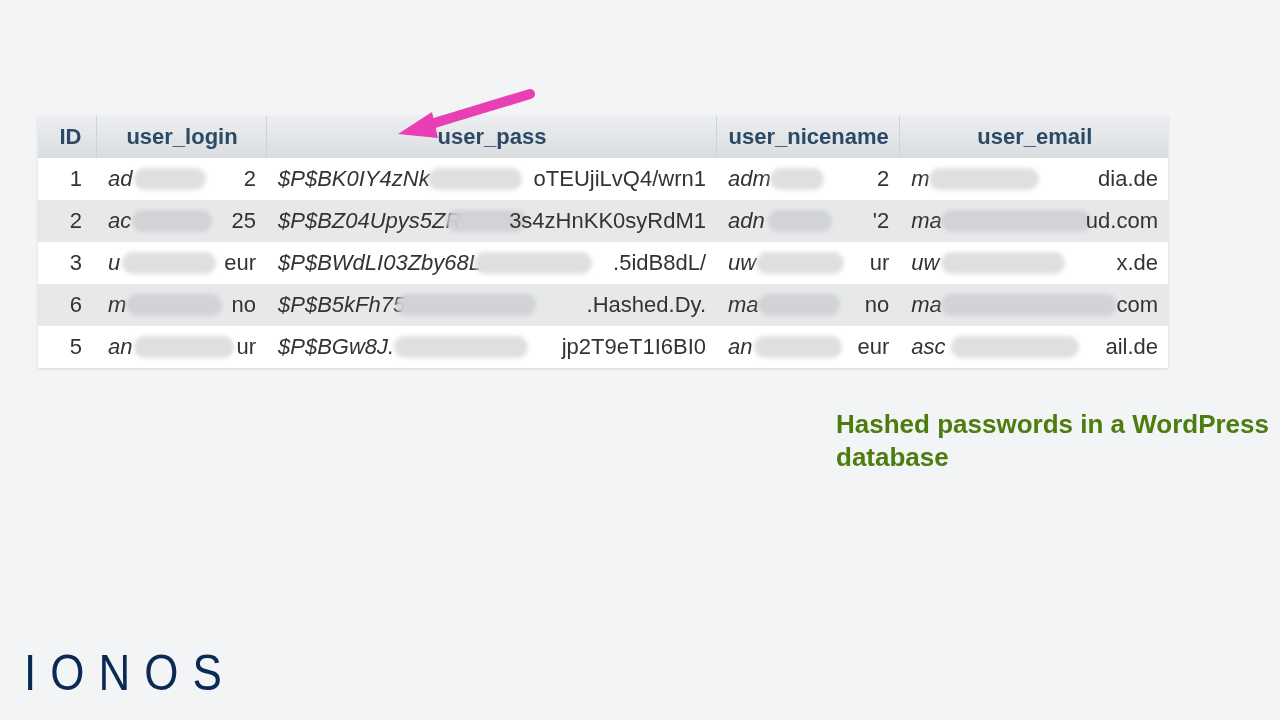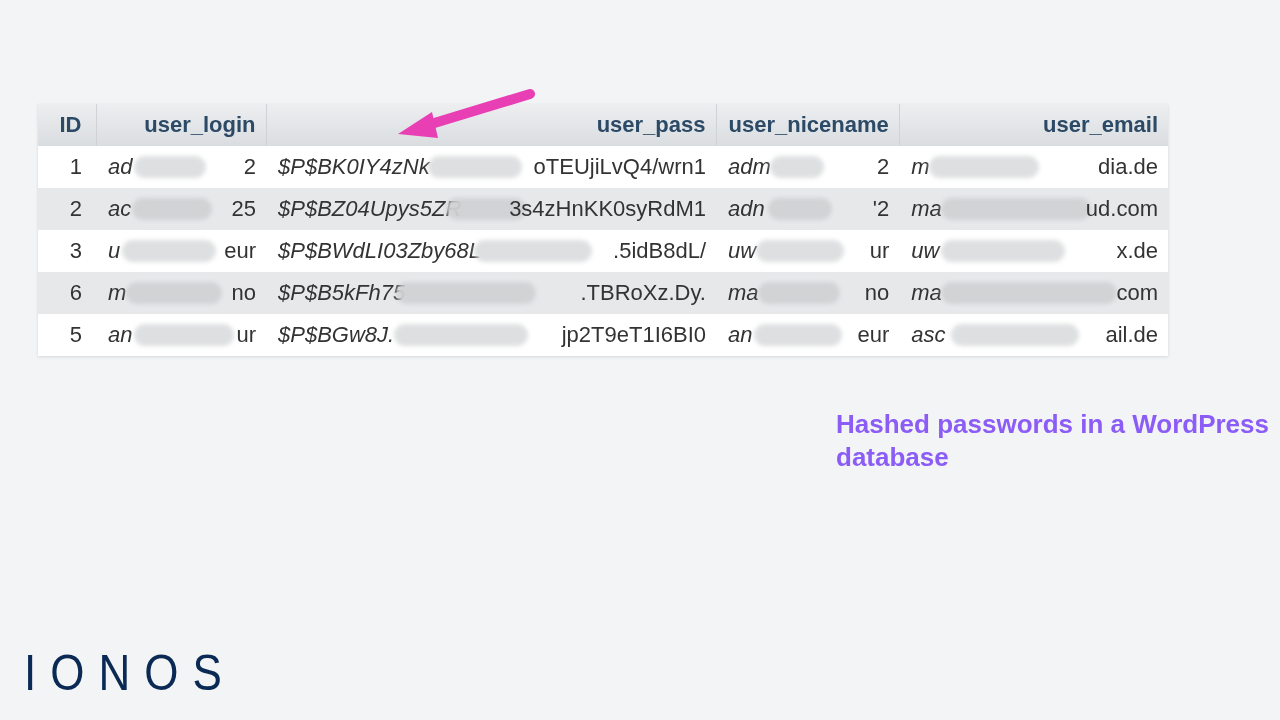--- a/index.html
+++ b/index.html
@@ -7,38 +7,38 @@
   body {
     background: #f3f4f5;
     font-family: Arial, Helvetica, sans-serif;
     position: relative;
     overflow: hidden;
   }
 
   .table-wrap {
     position: absolute;
     left: 38px;
-    top: 104px;
+    top: 116px;
     width: 1130px;
     background: #fff;
     box-shadow: 0 1px 3px rgba(0,0,0,0.12);
   }
 
   table {
     border-collapse: collapse;
     width: 100%;
     font-size: 22px;
     color: #333;
   }
 
   thead th {
     background: linear-gradient(to bottom, #eceef0 0%, #dadde0 100%);
     color: #2c4a66;
     font-weight: 700;
-    text-align: right;
+    text-align: center;
     padding: 8px 10px 8px 12px;
     border-right: 1px solid #cfd3d7;
     white-space: nowrap;
   }
   thead th:last-child { border-right: none; }
 
   tbody tr:nth-child(odd)  td { background: #ffffff; }
   tbody tr:nth-child(even) td { background: #e6e8ea; }
 
   tbody td {
@@ -82,21 +82,21 @@
     height: 50px;
     pointer-events: none;
   }
 
   .caption {
     position: absolute;
     left: 836px;
     top: 408px;
     font-size: 26px;
     font-weight: 700;
-    color: #8b5cf6;
+    color: #4d7c0f;
     line-height: 1.25;
   }
 
   .logo {
     position: absolute;
     left: 24px;
     bottom: 22px;
     font-family: Arial, sans-serif;
     font-size: 44px;
     font-weight: 400;
@@ -226,21 +226,21 @@
             <span class="cell">
               <span class="pre">m</span>
               <span class="blur" style="left: 18px; width: 96px; background: rgb(208, 210, 212);"></span>
               <span class="post">no</span>
             </span>
           </td>
           <td class="col-pass">
             <span class="cell">
               <span class="pre">$P$B5kFh75</span>
               <span class="blur" style="left: 118px; width: 140px; background: rgb(208, 210, 212);"></span>
-              <span class="post">.TBRoXz.Dy.</span>
+              <span class="post">.Hashed.Dy.</span>
             </span>
           </td>
           <td class="col-nice">
             <span class="cell">
               <span class="pre">ma</span>
               <span class="blur" style="left: 30px; width: 82px; background: rgb(208, 210, 212);"></span>
               <span class="post">no</span>
             </span>
           </td>
           <td class="col-email">

